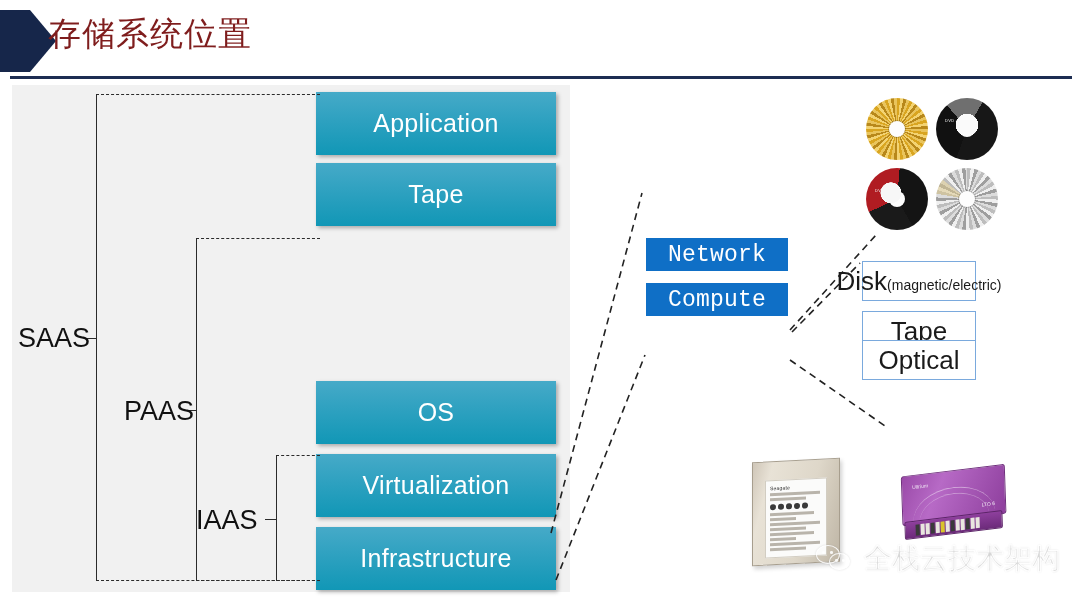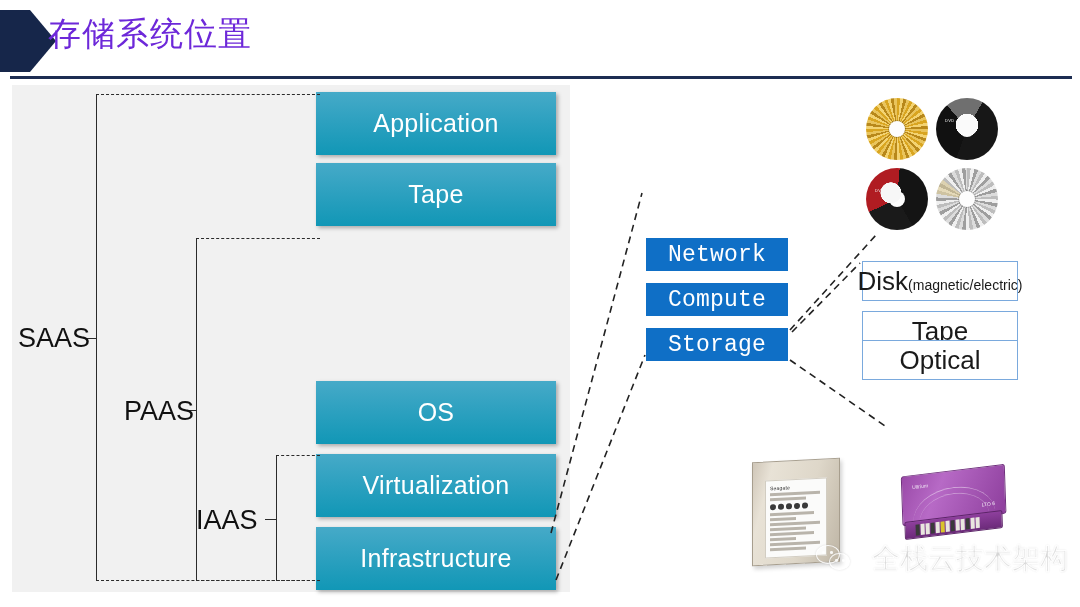--- a/index.html
+++ b/index.html
@@ -12,21 +12,21 @@
   #root { position: relative; width: 1080px; height: 607px; background:#fff; }
 
   
   .hdr-arrow {
     position: absolute; left: 0; top: 10px; width: 56px; height: 62px;
     background: #16264a;
     clip-path: polygon(0 0, 30px 0, 56px 50%, 30px 100%, 0 100%);
   }
   .hdr-title {
     position: absolute; left: 48px; top: 12px;
-    font-size: 33px; color: #6d28d9; letter-spacing: 1px;
+    font-size: 33px; color: #7f1d1d; letter-spacing: 1px;
     white-space: nowrap;
   }
   .hdr-rule {
     position: absolute; left: 10px; top: 76px; width: 1062px; height: 3px;
     background: #1d2d52;
   }
 
   
   .panel {
     position: absolute; left: 12px; top: 85px; width: 558px; height: 507px;
@@ -67,21 +67,21 @@
   .mid-box {
     position: absolute; left: 646px; width: 142px; height: 33px;
     display: flex; align-items: center; justify-content: center;
     color: #ffffff; font-size: 23px; letter-spacing: .2px;
   }
   .mid-box.gray { background: #7f7f7f; }
   .mid-box.blue { background: #0f6fc6; font-family: Liberation Mono, monospace; }
 
   
   .media-box {
-    position: absolute; left: 862px; width: 156px; height: 40px;
+    position: absolute; left: 862px; width: 114px; height: 40px;
     background: #ffffff; border: 1.4px solid #7aa9dd;
     display: flex; align-items: center; justify-content: center;
     color: #1a1a1a; font-size: 26px;
   }
   .media-sub { font-size: 14px; color: #1a1a1a; align-self: flex-end; margin-bottom: 7px; }
 
   
   .conn { position: absolute; left: 0; top: 0; width: 1080px; height: 607px;
           pointer-events: none; }
 
@@ -183,21 +183,21 @@
     position:absolute; left:16px; top:22px; width:70px; height:26px;
     border-top: 1px solid rgba(255,255,255,.35);
     border-radius: 50%/100% 100% 0 0;
   }
   .tape-brand { position:absolute; left:10px; top:8px; font-size:5px; color:#f0e6f4; }
   .tape-lto { position:absolute; right:10px; bottom:8px; font-size:5px; color:#f0e6f4; }
 
   
   .watermark {
     position: absolute; left: 816px; top: 540px;
-    display: flex; align-items: center; gap: 20px;
+    display: flex; align-items: center; gap: 12px;
     opacity: .92;
   }
   .wm-text {
     font-size: 28px; color: transparent;
     -webkit-text-stroke: 1px rgba(255,255,255,.95);
     text-shadow: 0 0 2px rgba(120,120,120,.35);
     white-space: nowrap;
   }
   .wm-icon { position: relative; width: 36px; height: 28px; }
   .wm-icon .b1, .wm-icon .b2 {
@@ -258,21 +258,20 @@
 
     <line x1="790" y1="330" x2="876" y2="235" stroke="#222" stroke-width="1.6" stroke-dasharray="7 5"></line>
 
     <line x1="792" y1="332" x2="860" y2="263" stroke="#222" stroke-width="1.6" stroke-dasharray="7 5"></line>
 
     <line x1="790" y1="360" x2="888" y2="428" stroke="#222" stroke-width="1.6" stroke-dasharray="7 5"></line>
   </svg>
 
   <div class="mid-box blue" style="top:238px">Network</div>
   <div class="mid-box blue" style="top:283px">Compute</div>
-  <div class="mid-box blue" style="top:328px">Storage</div>
 
   <div class="media-box" style="top:261px">
     <span>Disk</span>
     <span class="media-sub">(magnetic/electric)</span>
   </div>
   <div class="media-box" style="top:311px">Tape</div>
   <div class="media-box" style="top:340px">Optical</div>
 
   <div class="discs">
     <div class="disc disc-gold">

